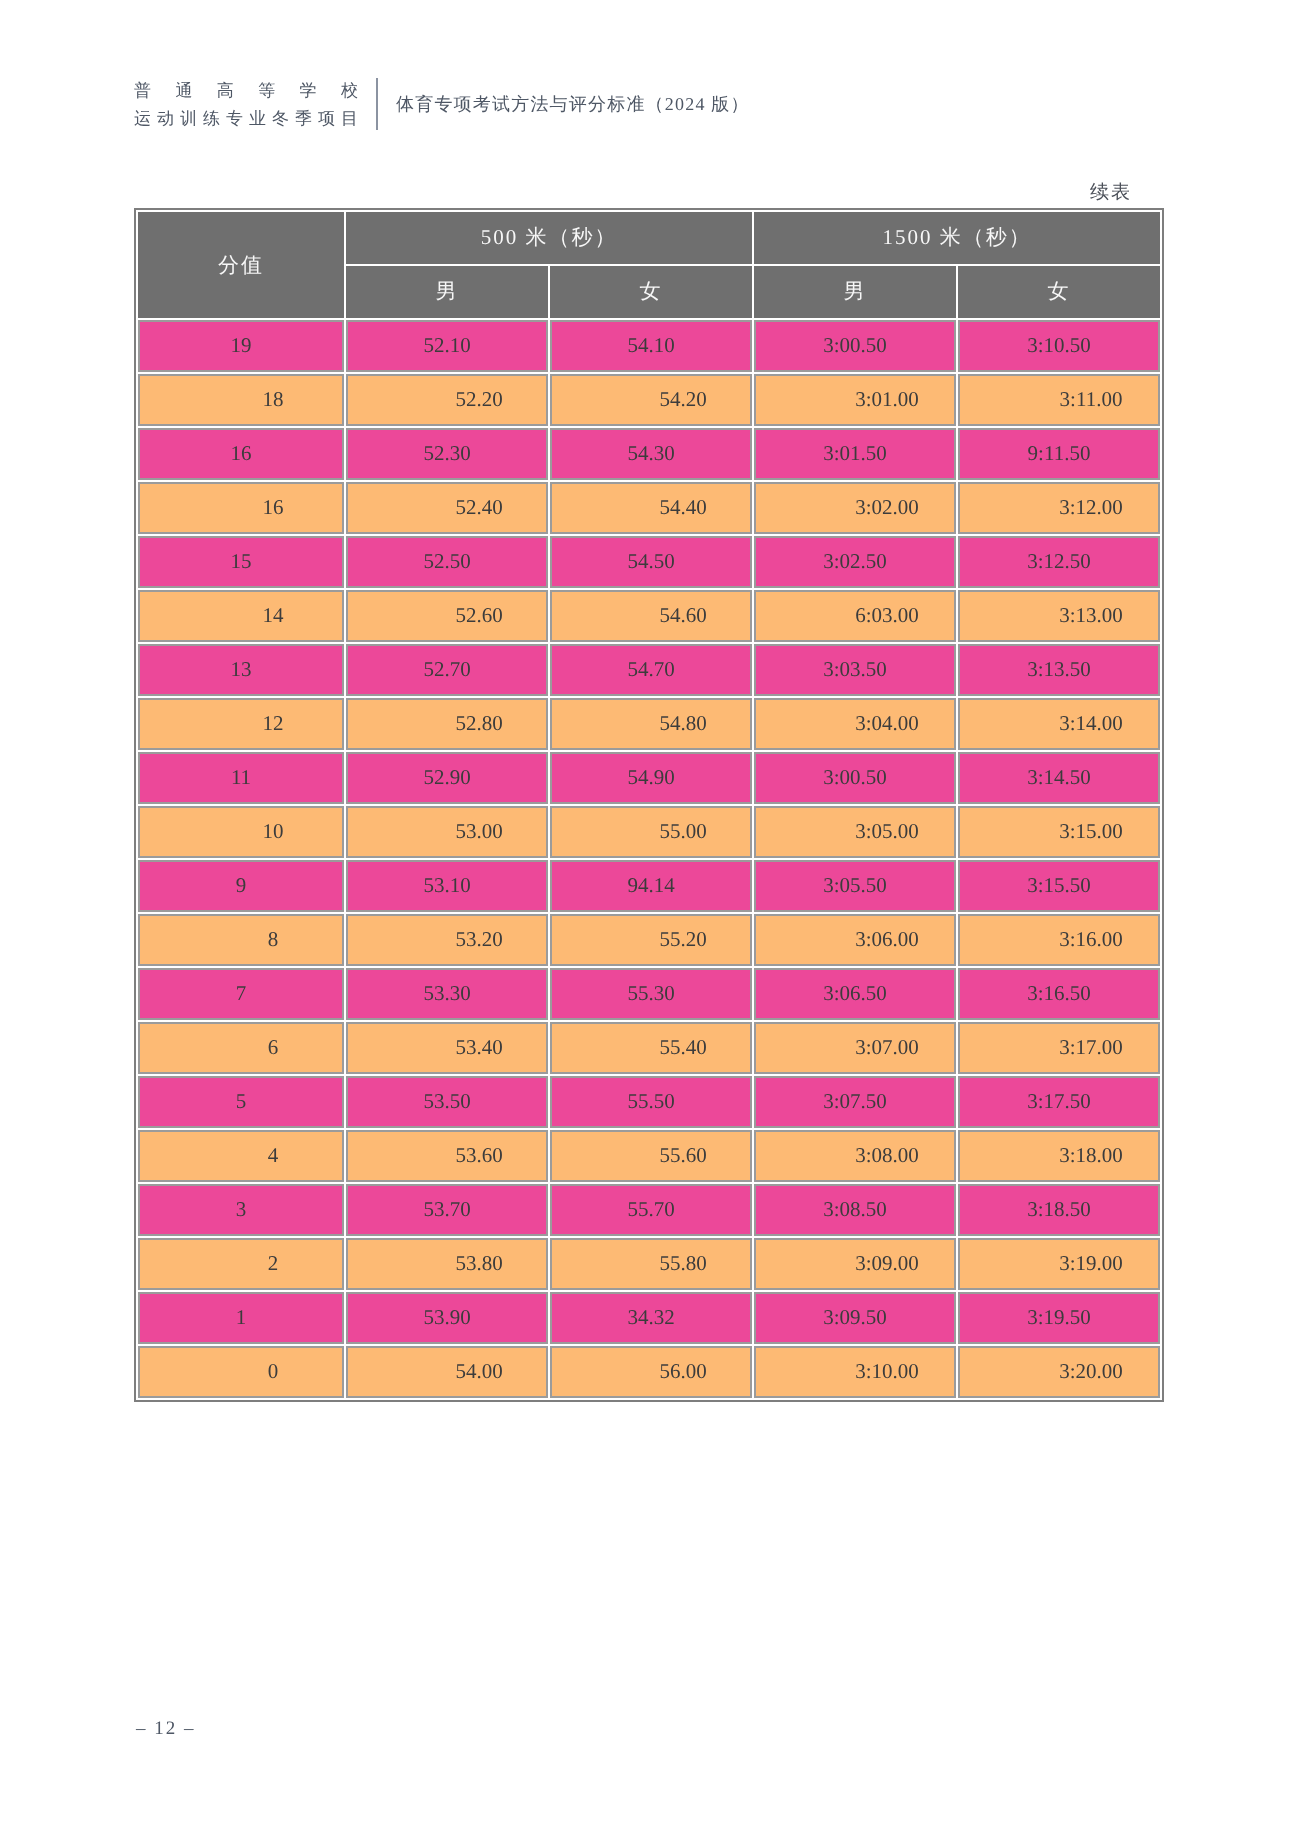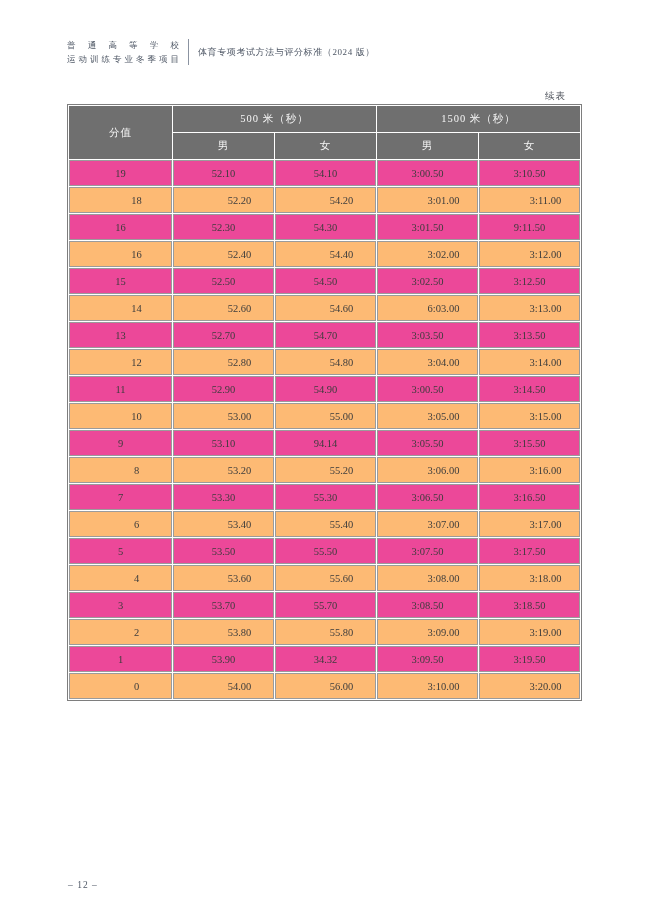--- a/index.html
+++ b/index.html
@@ -93,21 +93,21 @@
     color: #3c3c3c;
     padding: 0;
   }
   tr.row-dark td  { background: #ec4899; }
   tr.row-light td { background: #fdba74; padding-left: 32px; }
 
   
   .doc-footer {
     position: absolute;
     left: 68px;
-    top: 880px;
+    top: 860px;
     font-size: 9.5px;
     color: #4e5765;
     letter-spacing: 1px;
   }
 </style>
 </head>
 <body>
 
 <div class="page">
 

